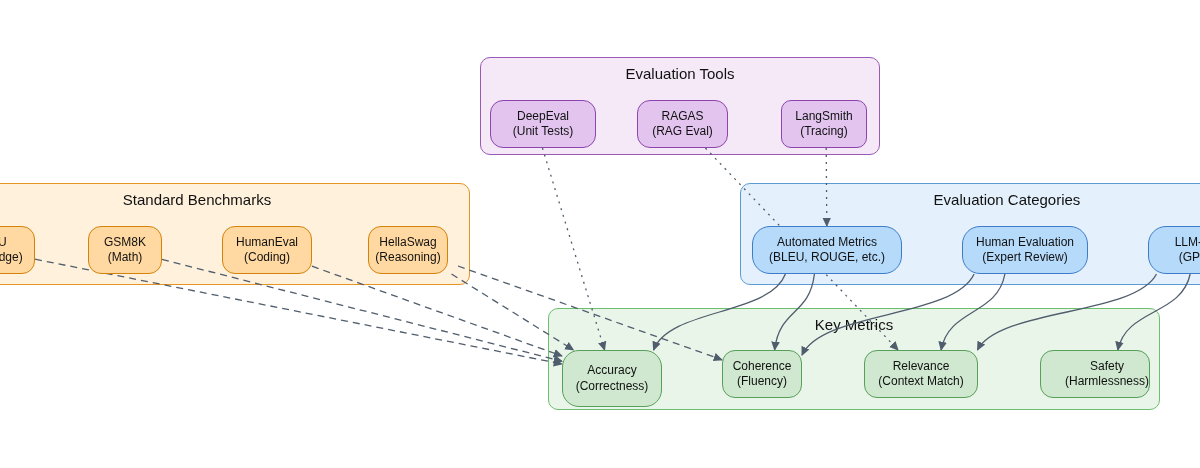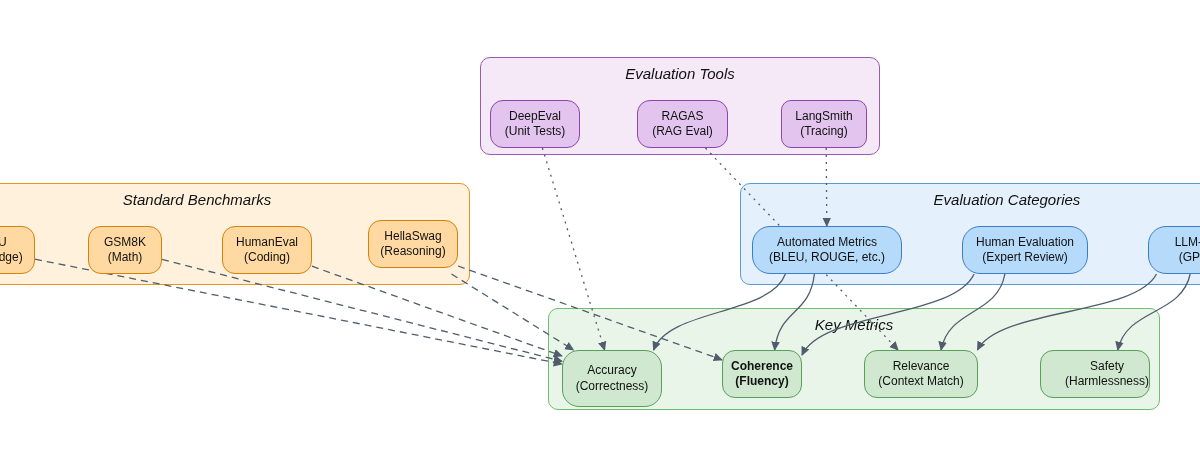--- a/index.html
+++ b/index.html
@@ -21,21 +21,20 @@
     border-radius: 10px;
     border: 1.5px solid;
     box-sizing: border-box;
     z-index: 0;
   }
   .cluster-title {
     padding-top: 7px;
     text-align: center;
     font-size: 15px;
     color: #111111;
-    font-style: italic;
   }
   .cluster.tools      { background: var(--c-tools-bg, #f5e9f8);      border-color: var(--c-tools-border, #9b59b6); }
   .cluster.benchmarks { background: var(--c-benchmarks-bg, #fff1dc); border-color: var(--c-benchmarks-border, #e69422); }
   .cluster.categories { background: var(--c-categories-bg, #e4f1fc); border-color: var(--c-categories-border, #5b9bd5); }
   .cluster.metrics    { background: var(--c-metrics-bg, #eaf5ea);    border-color: var(--c-metrics-border, #6cbf6f); }
   #edge-layer {
     position: absolute;
     left: 0; top: 0;
     z-index: 1;
     pointer-events: none;
@@ -96,21 +95,21 @@
       <path d="M705.4,148.0 L898.1,350.0" fill="none" stroke="#4f5d6d" stroke-width="1.3" stroke-dasharray="2 5" marker-end="url(#arrow-head)"></path>
       <path d="M826.2,148.0 L826.8,226.0" fill="none" stroke="#4f5d6d" stroke-width="1.3" stroke-dasharray="2 5" marker-end="url(#arrow-head)"></path>
       <path d="M785.4,274.0 C769.6,315.8 669.4,308.2 653.6,350.0" fill="none" stroke="#4f5d6d" stroke-width="1.3" marker-end="url(#arrow-head)"></path>
       <path d="M814.4,274.0 C809.6,315.8 779.4,308.2 774.6,350.0" fill="none" stroke="#4f5d6d" stroke-width="1.3" marker-end="url(#arrow-head)"></path>
       <path d="M974.1,274.0 C953.4,318.6 822.7,310.5 802.0,355.1" fill="none" stroke="#4f5d6d" stroke-width="1.3" marker-end="url(#arrow-head)"></path>
       <path d="M1004.9,274.0 C997.2,315.8 948.8,308.2 941.1,350.0" fill="none" stroke="#4f5d6d" stroke-width="1.3" marker-end="url(#arrow-head)"></path>
       <path d="M1156.5,274.0 C1135.0,315.8 999.0,308.2 977.5,350.0" fill="none" stroke="#4f5d6d" stroke-width="1.3" marker-end="url(#arrow-head)"></path>
       <path d="M1190.2,274.0 C1181.5,315.8 1126.5,308.2 1117.8,350.0" fill="none" stroke="#4f5d6d" stroke-width="1.3" marker-end="url(#arrow-head)"></path>
     </svg>
 
-  <div class="node purple" style="left:490px; top:100px; width:90px; height:48px;">
+  <div class="node purple" style="left:490px; top:100px; width:106px; height:48px;">
     <span>DeepEval</span>
     <span>(Unit Tests)</span>
   </div>
   <div class="node purple" style="left:637px; top:100px; width:91px; height:48px;">
     <span>RAGAS</span>
     <span>(RAG Eval)</span>
   </div>
   <div class="node purple" style="left:781px; top:100px; width:86px; height:48px;border-radius:10px;">
     <span>LangSmith</span>
     <span>(Tracing)</span>
@@ -121,21 +120,21 @@
     <span>(Knowledge)</span>
   </div>
   <div class="node orange" style="left:88px; top:226px; width:74px; height:48px;">
     <span>GSM8K</span>
     <span>(Math)</span>
   </div>
   <div class="node orange" style="left:222px; top:226px; width:90px; height:48px;">
     <span>HumanEval</span>
     <span>(Coding)</span>
   </div>
-  <div class="node orange" style="left:368px; top:220px; width:90px; height:48px;align-items:center;">
+  <div class="node orange" style="left:368px; top:226px; width:80px; height:48px;align-items:center;">
     <span>HellaSwag</span>
     <span>(Reasoning)</span>
   </div>
 
   <div class="node blue" style="left:752px; top:226px; width:150px; height:48px;">
     <span>Automated Metrics</span>
     <span>(BLEU, ROUGE, etc.)</span>
   </div>
   <div class="node blue" style="left:962px; top:226px; width:126px; height:48px;">
     <span>Human Evaluation</span>
@@ -143,21 +142,21 @@
   </div>
   <div class="node blue" style="left:1148px; top:226px; width:130px; height:48px;">
     <span>LLM-as-Judge</span>
     <span>(GPT-4, etc.)</span>
   </div>
 
   <div class="node green" style="left:562px; top:350px; width:100px; height:57px;border-radius:17px;">
     <span>Accuracy</span>
     <span>(Correctness)</span>
   </div>
-  <div class="node green" style="left:722px; top:350px; width:80px; height:48px;font-weight:bold;">
+  <div class="node green" style="left:722px; top:350px; width:80px; height:48px;">
     <span>Coherence</span>
     <span>(Fluency)</span>
   </div>
   <div class="node green" style="left:864px; top:350px; width:114px; height:48px;">
     <span>Relevance</span>
     <span>(Context Match)</span>
   </div>
   <div class="node green" style="left:1040px; top:350px; width:110px; height:48px;padding-left:24px;">
     <span>Safety</span>
     <span>(Harmlessness)</span>

